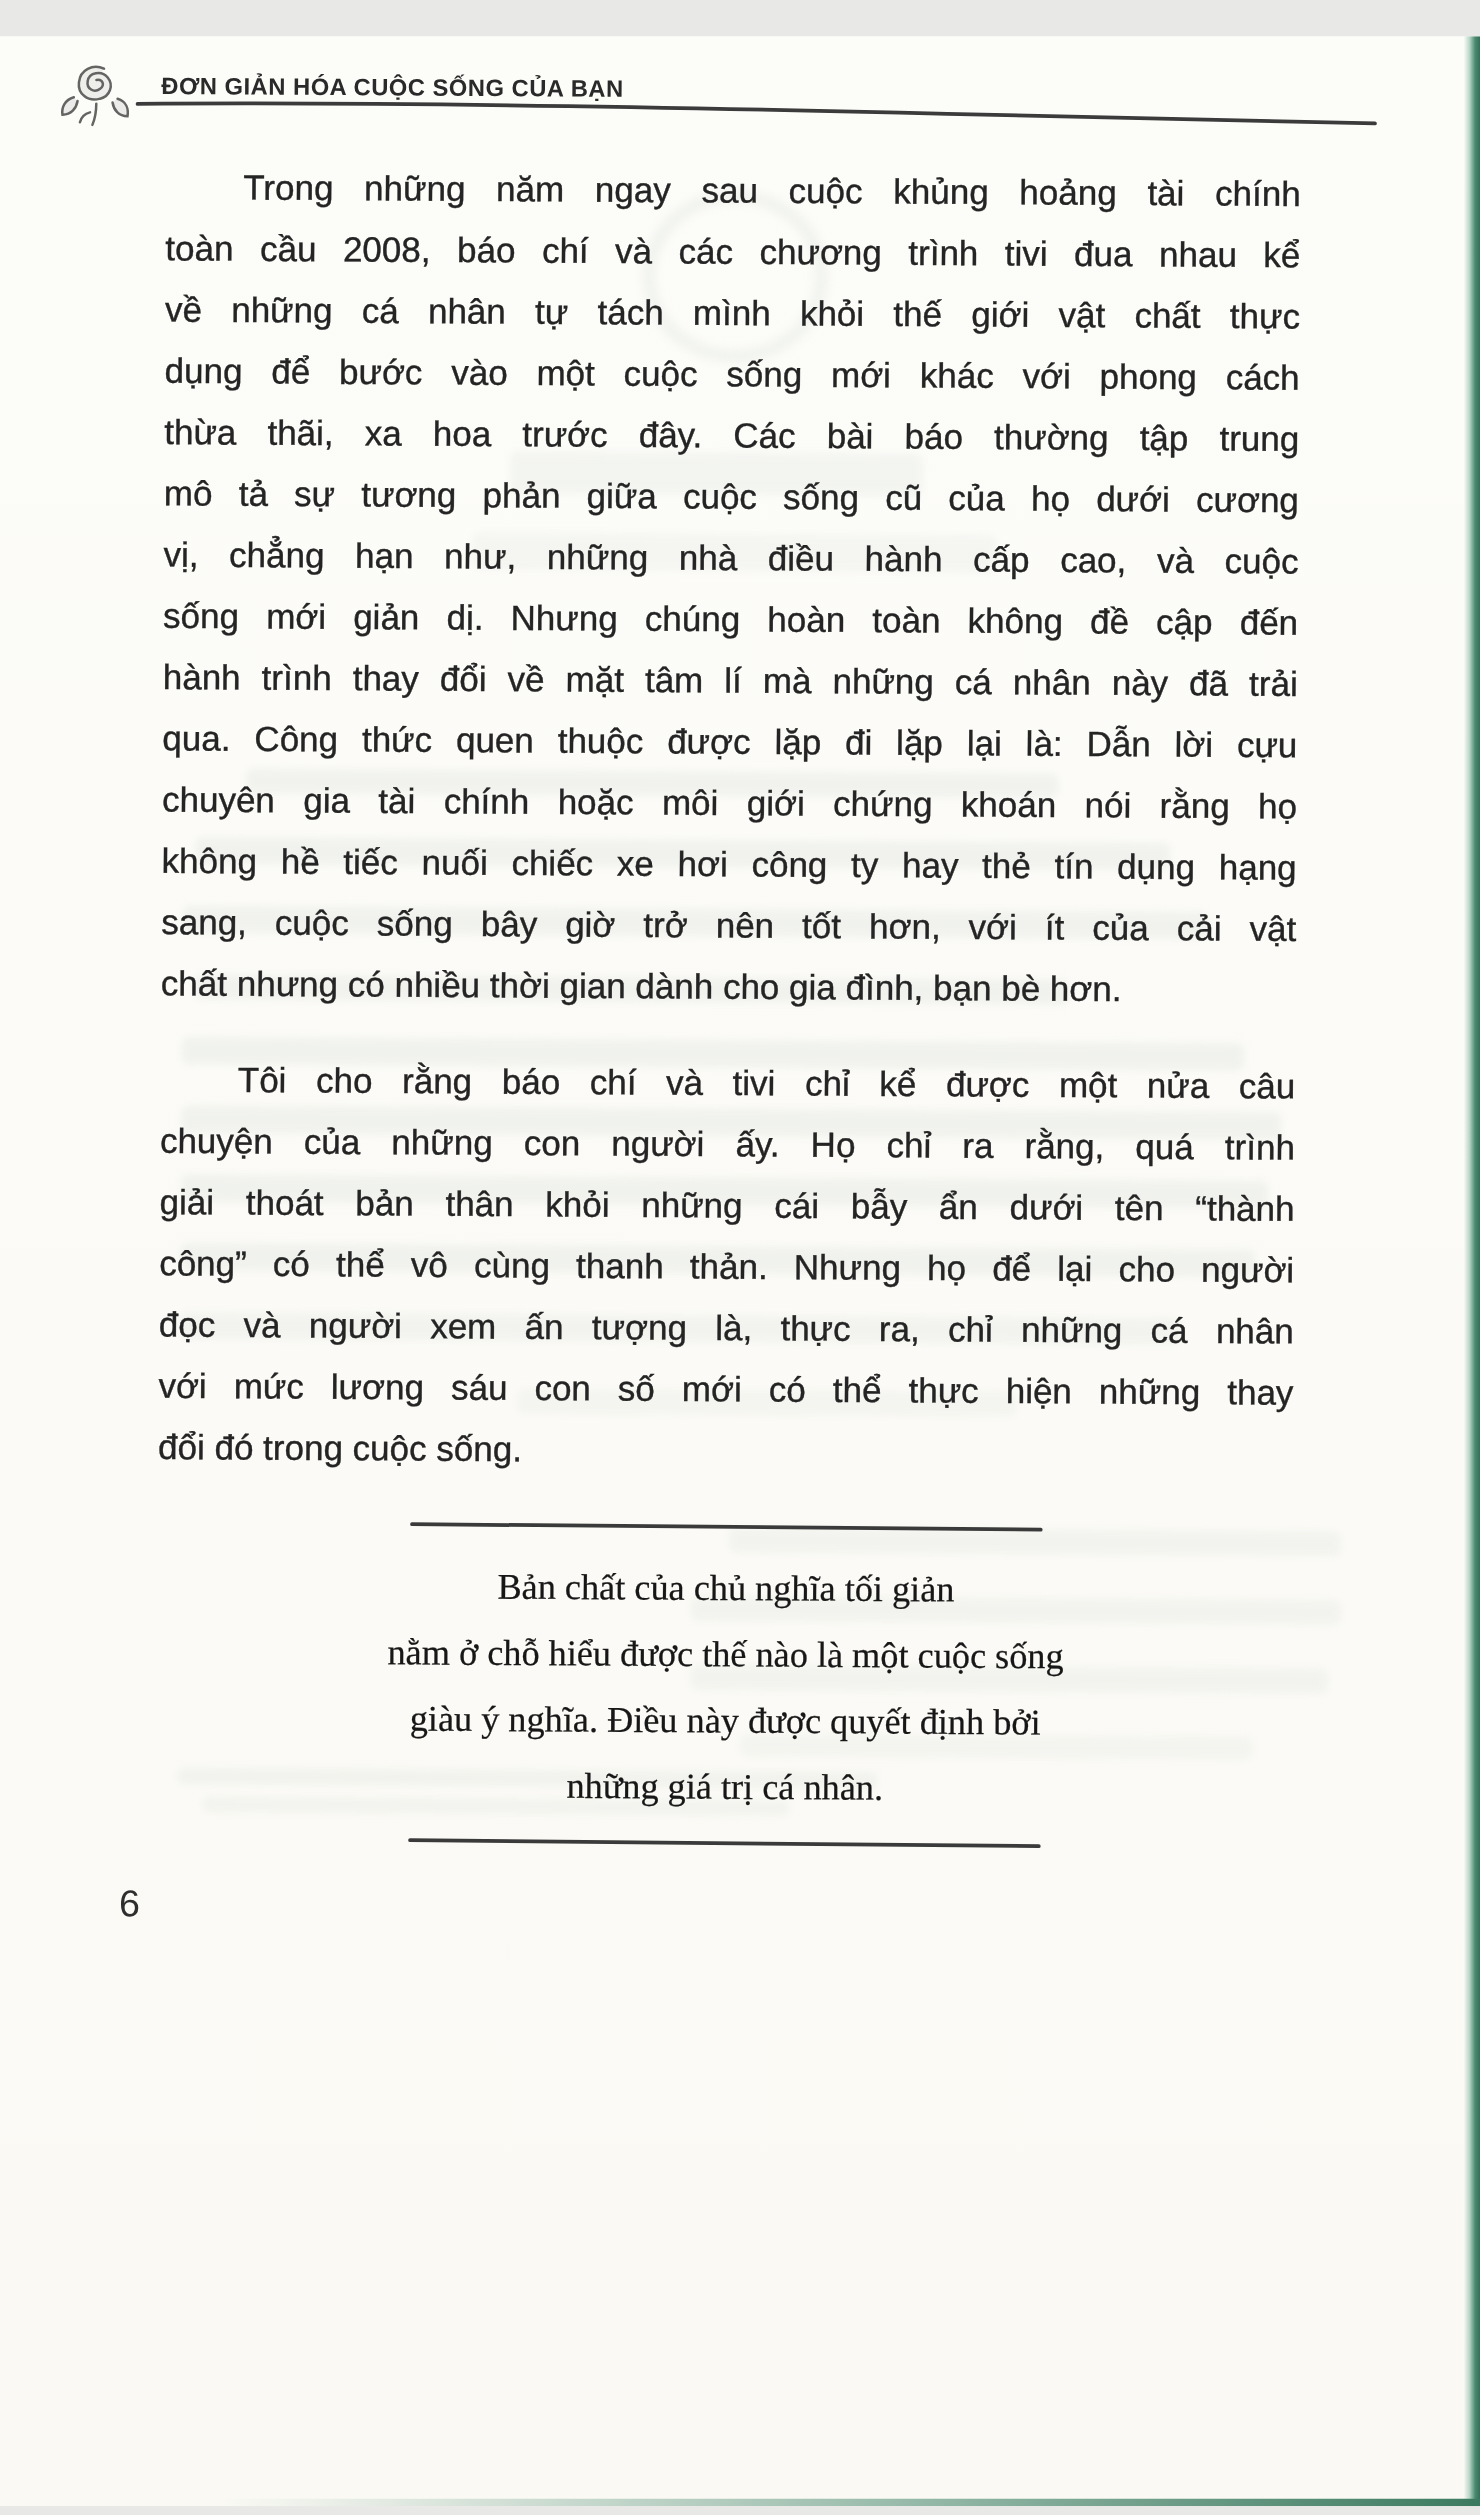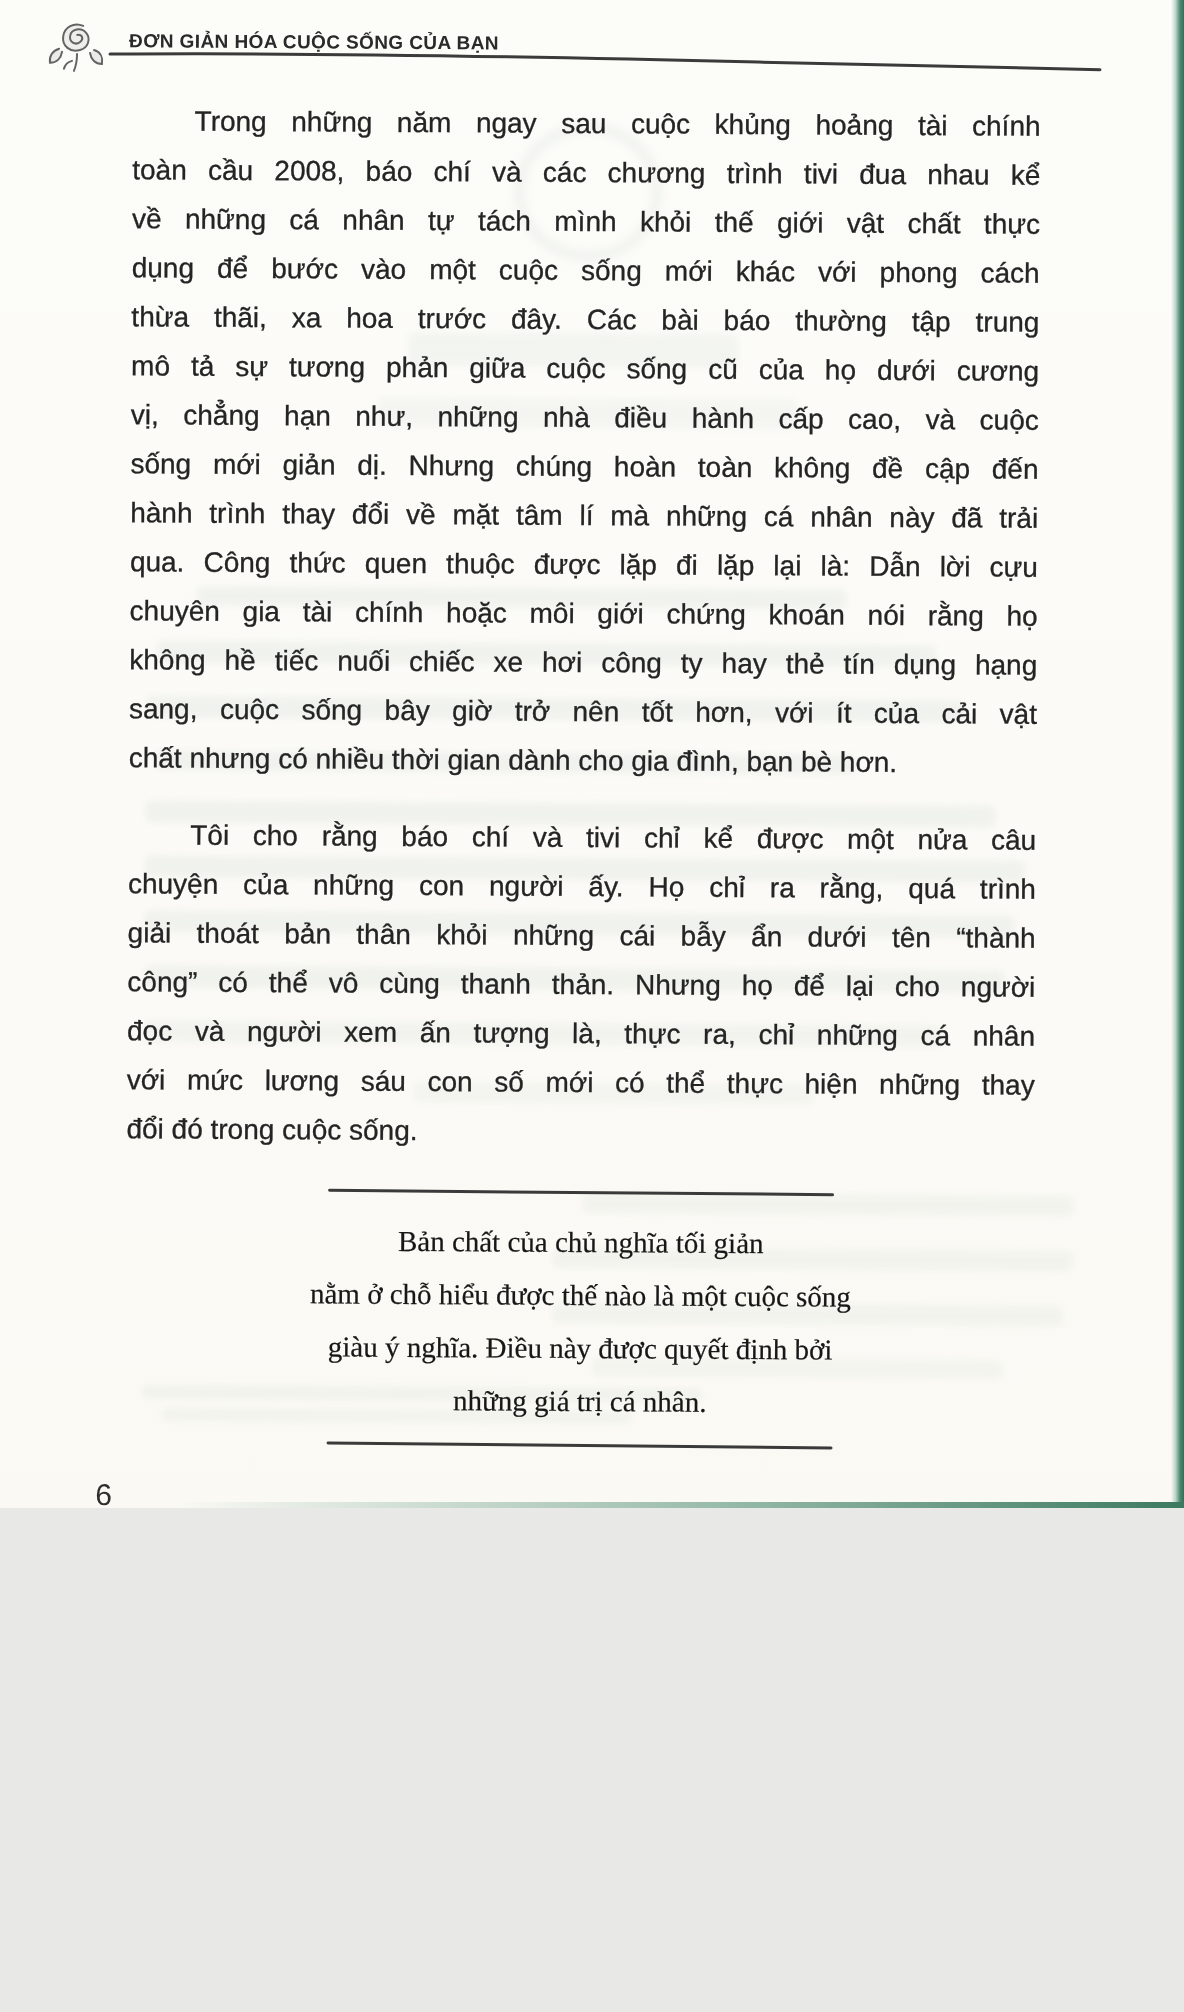--- a/index.html
+++ b/index.html
@@ -1,20 +1,21 @@
 <!DOCTYPE html>
 <html><head>
 <meta charset="utf-8">
 <title>Book page scan</title>
 <style>
   html,body { margin:0; padding:0; background:#e8e8e6; }
   .page {
-    position:relative; width:1184px; height:1508px; overflow:hidden;
+    position:relative; width:1184px; height:1976px; overflow:hidden;
     background: linear-gradient(180deg,#fcfcf9 0%, #fbfaf6 60%, #faf9f4 100%);
     font-family:"Liberation Sans", sans-serif;
+    margin-top:29px;
   }
   .scan { position:absolute; inset:0; transform:rotate(0.35deg); transform-origin:90px 60px; }
 
   
   .logo { position:absolute; left:44px; top:14px; width:66px; height:60px; opacity:.85; }
   .running-title {
     position:absolute; left:129px; top:30px;
     font:700 19px "Liberation Sans", sans-serif; letter-spacing:.4px; color:#2a2a2a;
   }
   .header-rule { position:absolute; left:108px; top:50px; }

